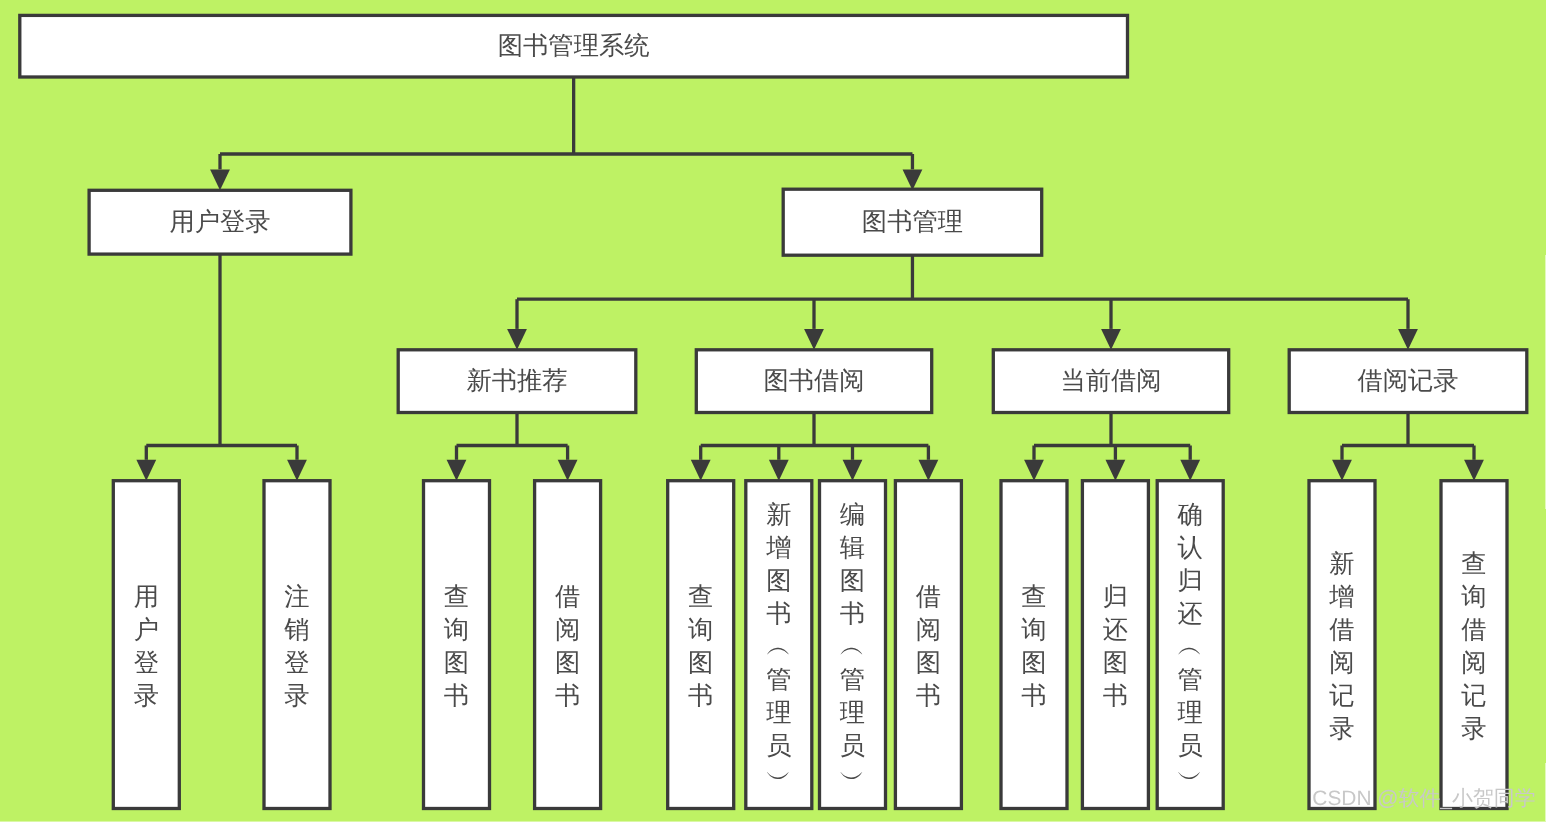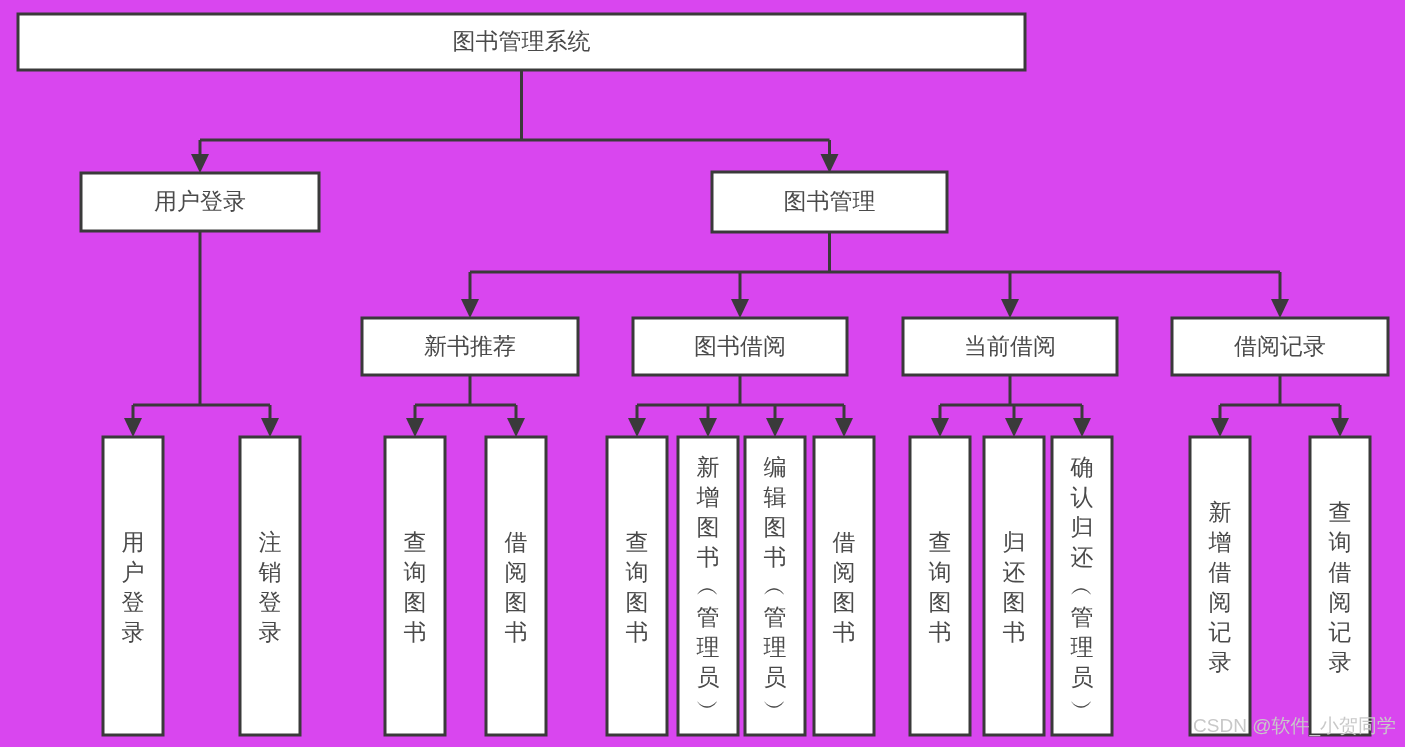--- a/index.html
+++ b/index.html
@@ -8,21 +8,21 @@
     padding: 0;
     background: #ffffff;
   }
   body {
     font-family: "Liberation Sans", "DejaVu Sans", sans-serif;
   }
   #diagram-root {
     position: relative;
     width: 1405px;
     height: 747px;
-    background: #d946ef;
+    background: #bef264;
     overflow: hidden;
   }
   svg.diagram-canvas {
     display: block;
     width: 1405px;
     height: 747px;
   }
   .node-box {
     fill: #ffffff;
     stroke: #3a3a3a;

